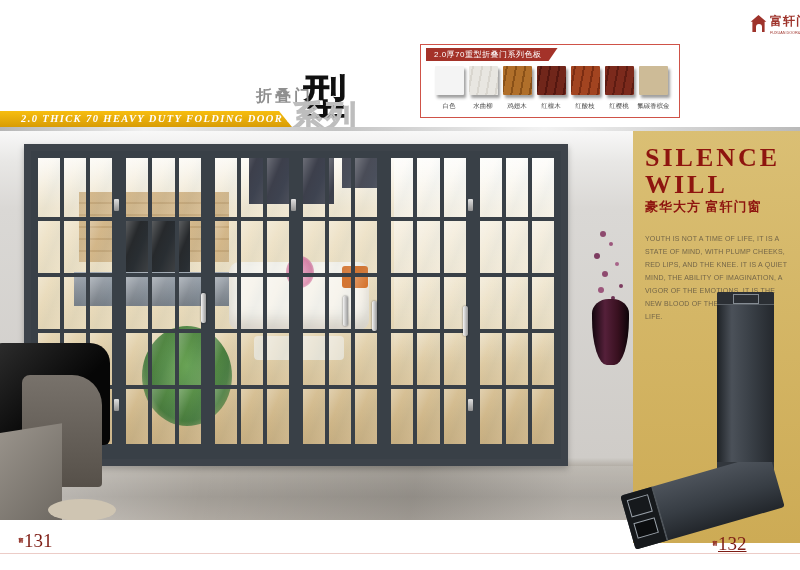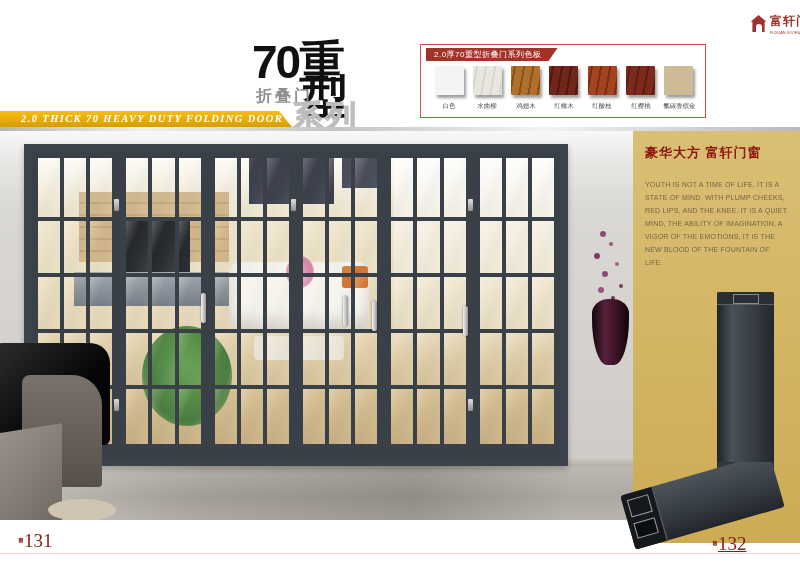--- a/index.html
+++ b/index.html
@@ -22,21 +22,21 @@
   .banner {
     position:absolute; left:0; top:111px; width:292px; height:16px;
     background:linear-gradient(180deg,#f7be10,#d89c05);
     clip-path:polygon(0 0, 279px 0, 292px 100%, 0 100%);
     color:#fff; font-family:"Liberation Serif", serif; font-style:italic; font-weight:bold;
     font-size:10.5px; line-height:16px; letter-spacing:1.4px; padding-left:21px; white-space:nowrap;
   }
   .silver { position:absolute; left:0; top:127px; width:800px; height:6px;
     background:linear-gradient(90deg,#b5b5b5,#efefef 18%,#c3c3c3 42%,#f2f2f2 68%,#b9b9b9); }
   
-  .cboard { position:absolute; left:420px; top:44px; width:286px; height:74px; background:#fff; border:1px solid #cf5248; }
+  .cboard { position:absolute; left:420px; top:44px; width:260px; height:74px; background:#fff; border:1px solid #cf5248; }
   .cb-title {
     position:absolute; left:5px; top:3px; height:13px; line-height:13px;
     background:#a43229; color:#fff; font-size:8px; padding:0 16px 0 8px; letter-spacing:.5px;
     clip-path:polygon(0 0,100% 0,calc(100% - 9px) 100%,0 100%); white-space:nowrap;
   }
   .sw-row { position:absolute; left:11px; top:21px; right:9px; display:flex; justify-content:space-between; }
   .swatch { width:34px; text-align:center; }
   .chip { width:29px; height:29px; margin:0 auto; box-shadow:2px 3px 3px rgba(40,40,40,.45); border-radius:1px; }
   .chip-label { font-size:7px; color:#4a4a4a; margin-top:6px; white-space:nowrap; transform:scale(.92); transform-origin:center; }
   
@@ -125,21 +125,20 @@
   .pg { position:absolute; display:flex; align-items:flex-start; color:#7e1d15; }
   .pg-left { left:18px; top:530px; } .pg-right { left:712px; top:533px;text-decoration:underline; }
   .pg-mark { writing-mode:vertical-rl; font-size:5px; letter-spacing:0; color:#8e2a20; margin:3px 1px 0 0; line-height:5px; }
   .pg-num { font-family:"Liberation Serif", serif; font-size:19px; }
 </style>
 </head>
 <body>
 
 <div id="page">
 
-  <div class="cn1">70重</div>
   <div class="cn2">型</div>
   <div class="cn3">折叠门</div>
   <div class="cn4">系列</div>
   <div class="banner">2.0 THICK 70 HEAVY DUTY FOLDING DOOR SERIES</div>
   <div class="silver"></div>
 
   <div class="cboard">
     <div class="cb-title">2.0厚70重型折叠门系列色板</div>
     <div class="sw-row">
         <div class="swatch">
@@ -316,20 +315,24 @@
 
     <div class="floor-sheen"></div>
     <div class="sofa-black"></div>
     <div class="armchair"></div>
     <div class="ottoman"></div>
     <div class="rug"></div>
 
   </div>
 
   <div class="side">
+    <div class="silence">
+      <div>SILENCE</div>
+      <div>WILL</div>
+    </div>
     <div class="side-sub">豪华大方  富轩门窗</div>
     <div class="side-body">YOUTH IS NOT A TIME OF LIFE, IT IS A STATE OF MIND, WITH PLUMP CHEEKS, RED LIPS, AND THE KNEE. IT IS A QUIET MIND, THE ABILITY OF IMAGINATION, A VIGOR OF THE EMOTIONS, IT IS THE NEW BLOOD OF THE FOUNTAIN OF LIFE.</div>
   </div>
 
   <div class="profile">
     <div class="p-joint"></div>
     <div class="p-h">
       <div class="p-sec">
         <div class="p-sec-a"></div>
         <div class="p-sec-b"></div>

